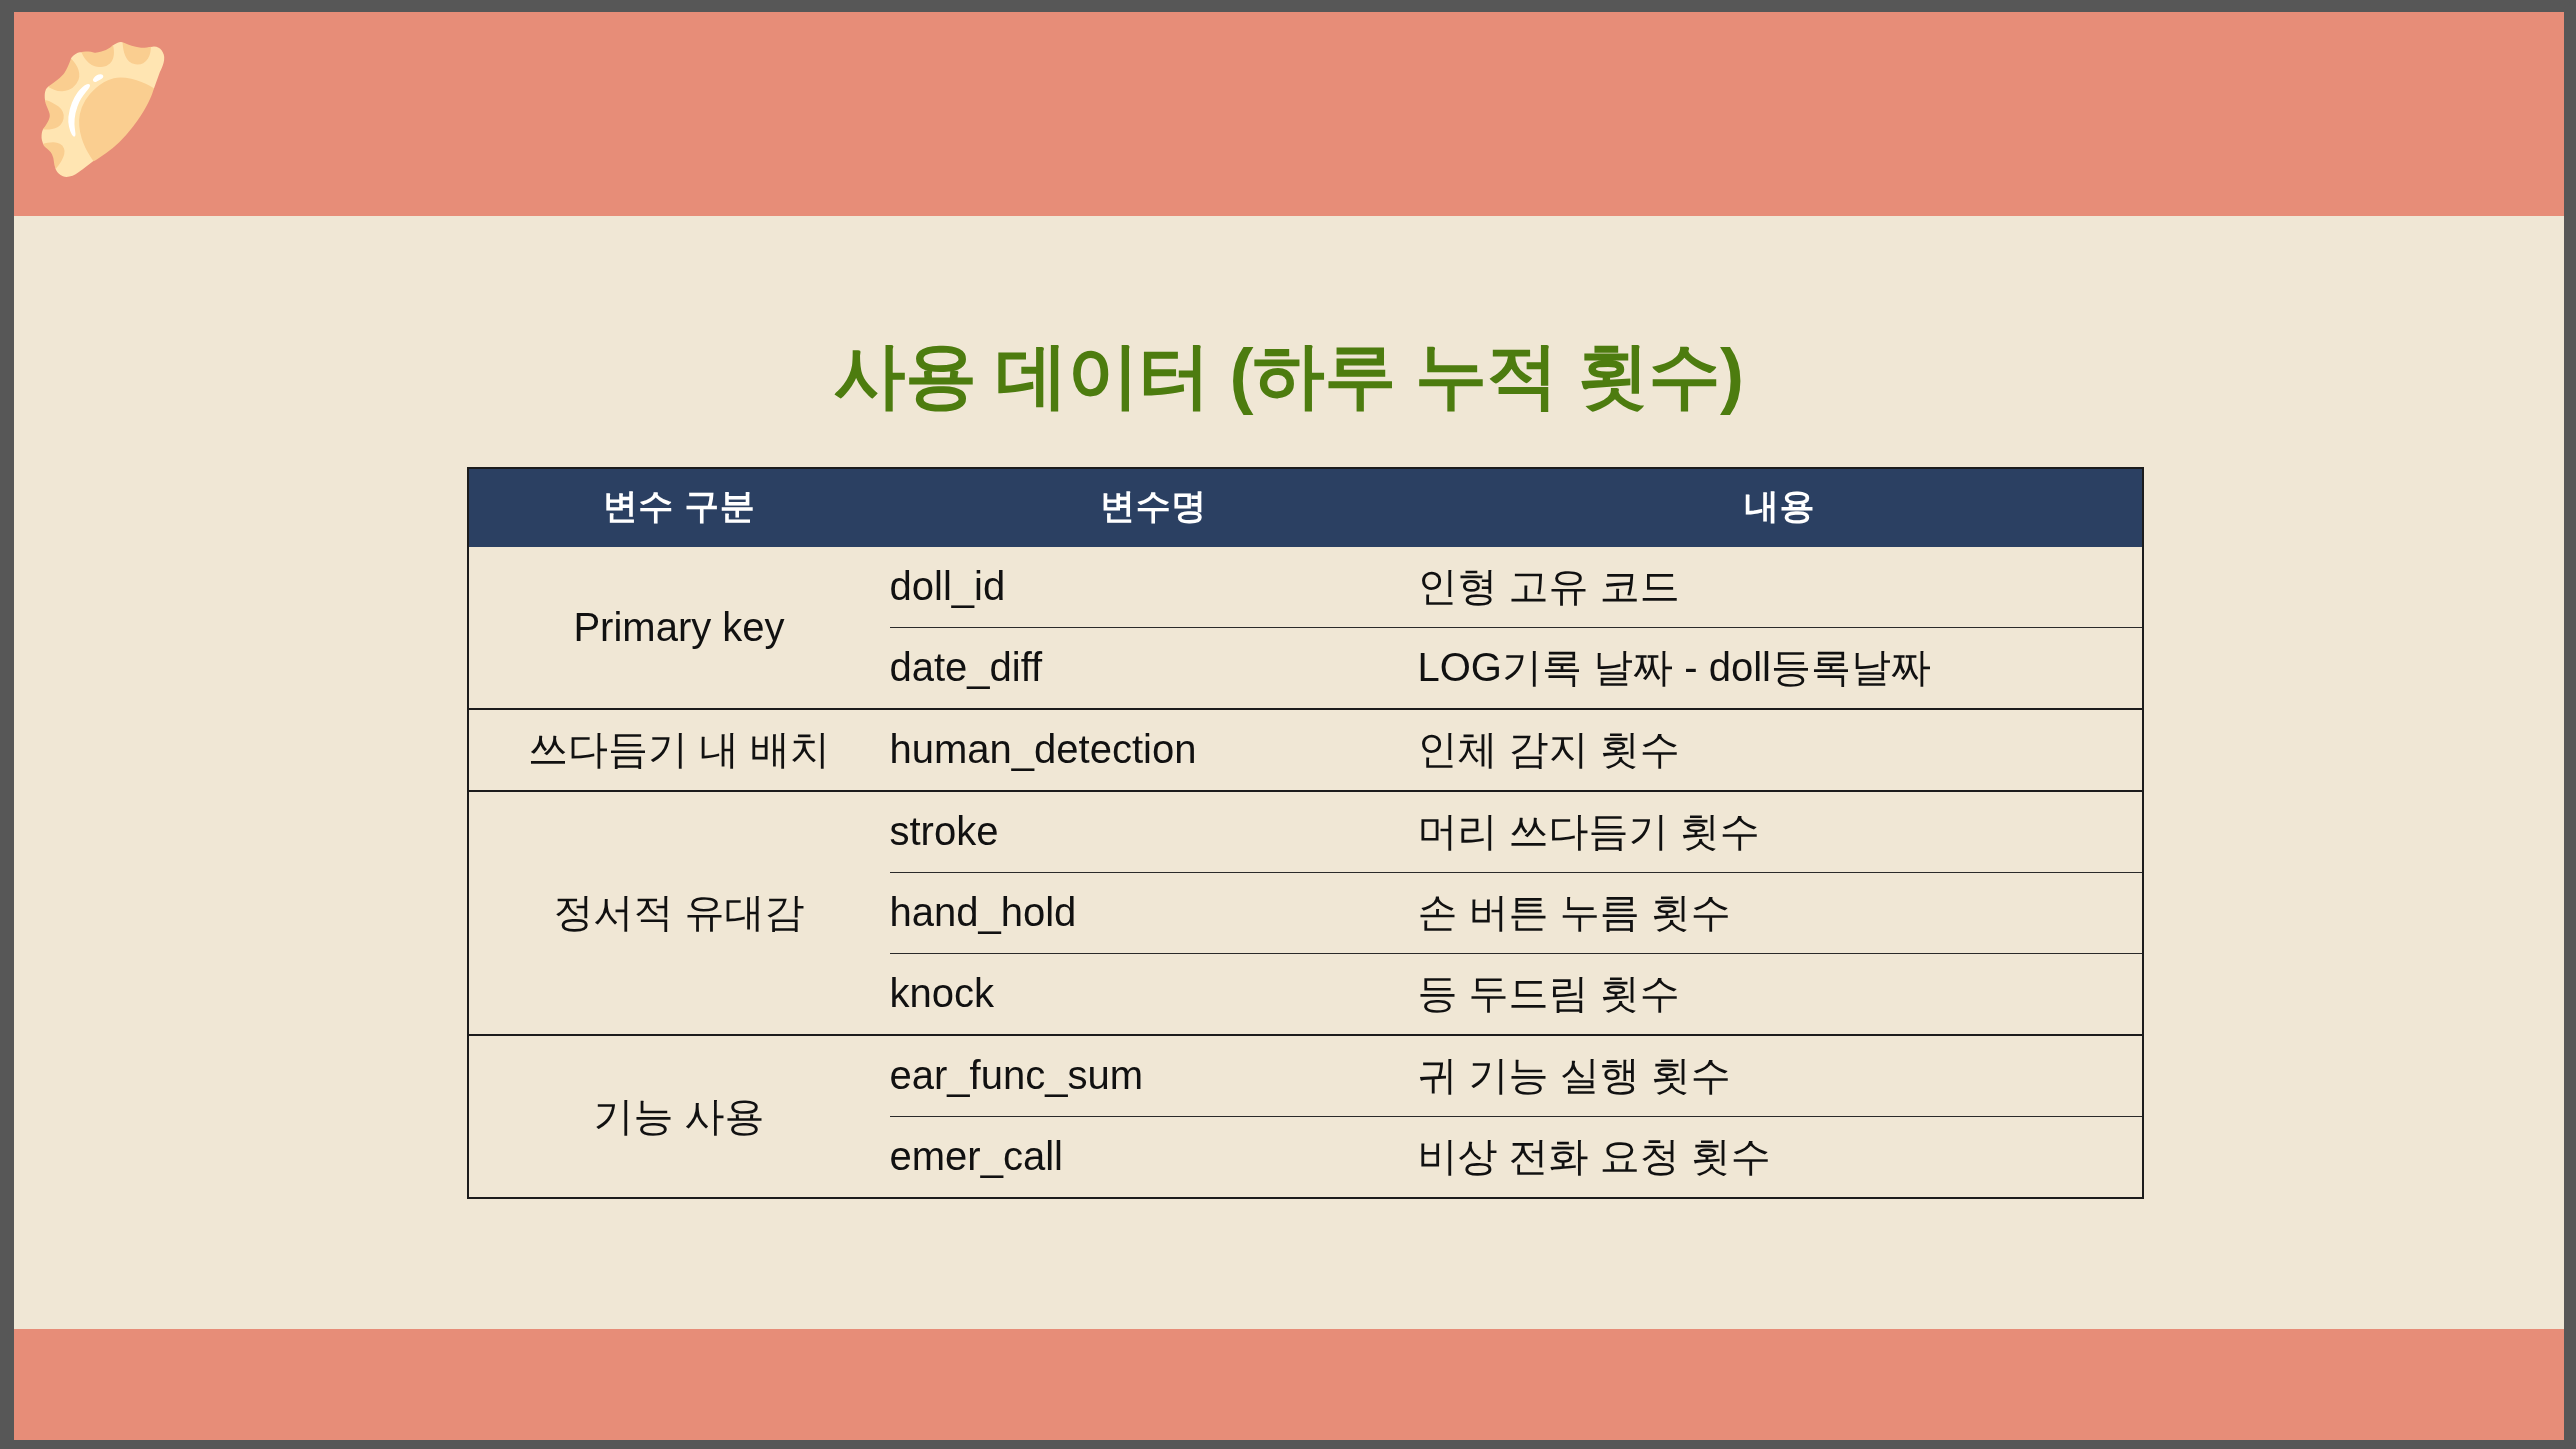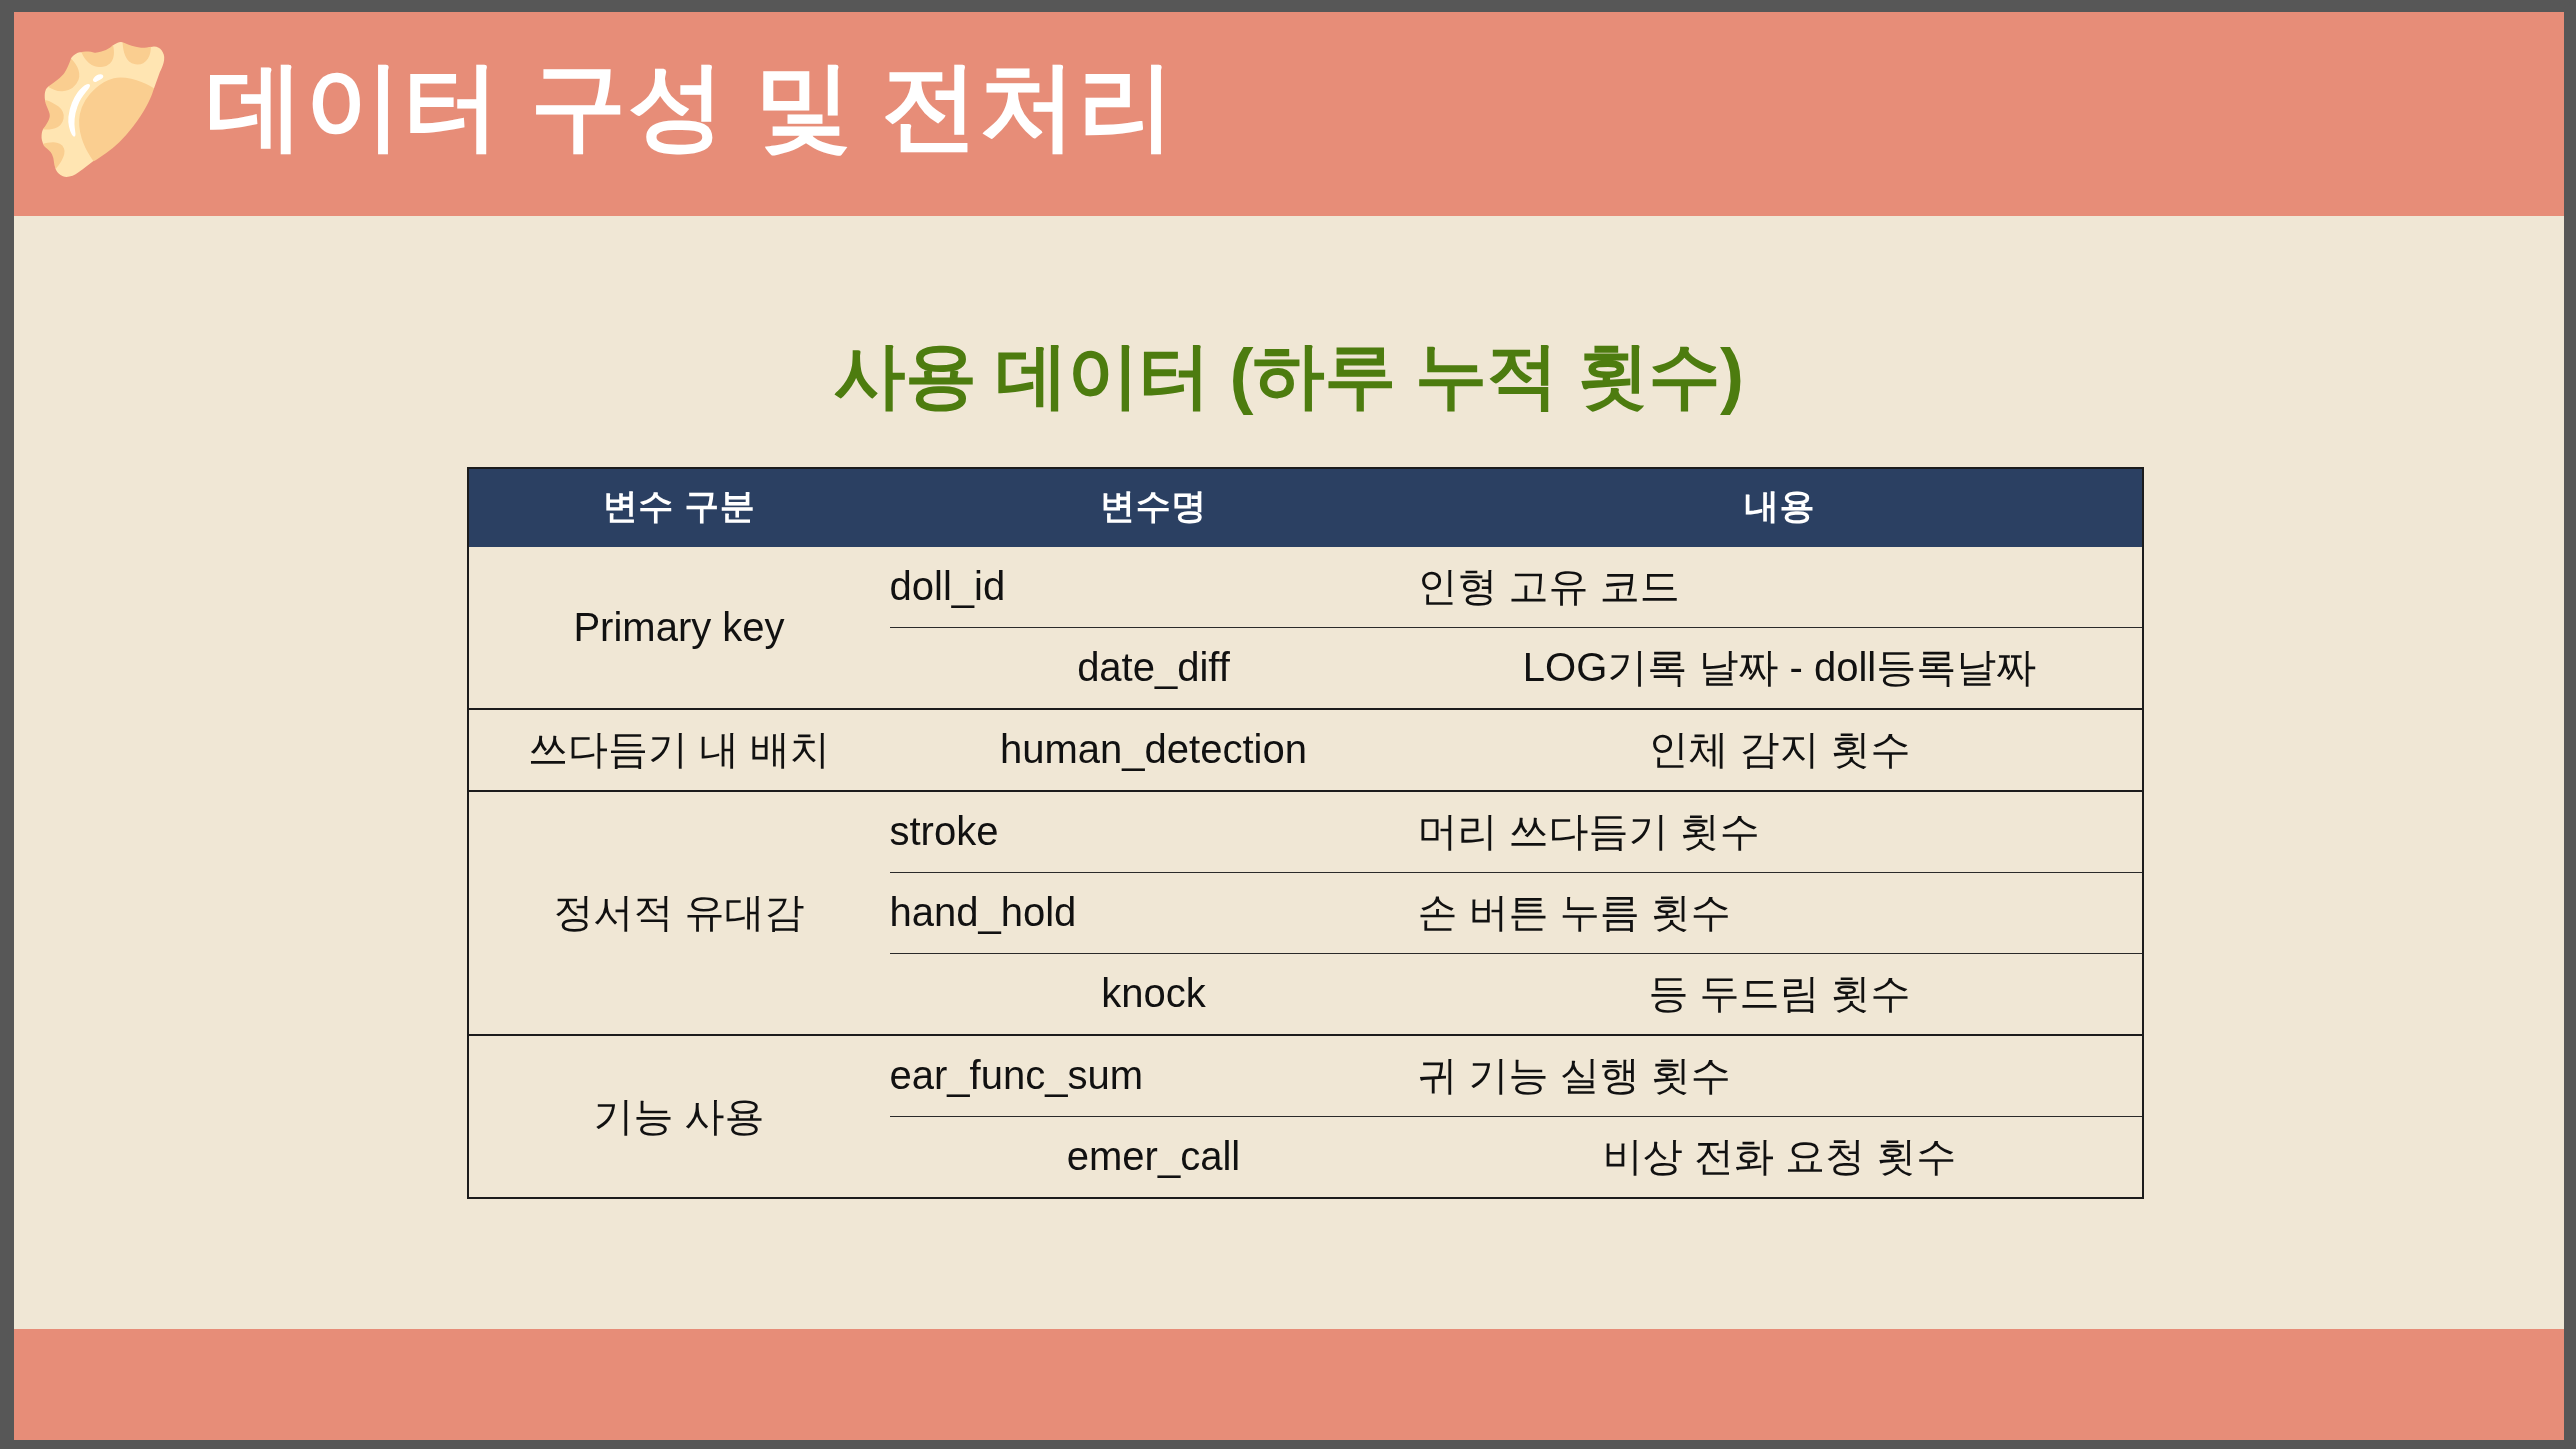--- a/index.html
+++ b/index.html
@@ -185,31 +185,29 @@
 
   
   tr.sub-sep td.varname,
   tr.sub-sep td.desc {
     border-bottom: 1.9px solid #2A2A2A;
   }
   
   tr.group-end td.varname,
   tr.group-end td.desc {
     border-bottom: 2.6px solid #1C1C1C;
-    text-align: center;
   }
 </style>
 </head>
 <body>
 
 <div id="slide">
 
   <div id="topbar">
     <div id="mandu-icon">🥟</div>
-    <div id="slide-title">데이터 구성 및 전처리</div>
 
   </div>
 
   <div id="content-title">사용 데이터 (하루 누적 횟수)</div>
 
   <table id="var-table">
     <colgroup>
       <col class="c1">
         <col class="c2">
         <col class="c3">

